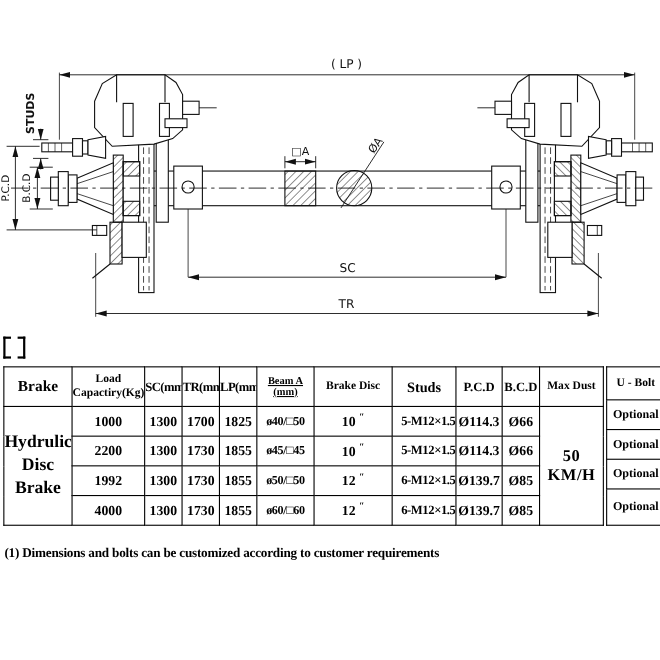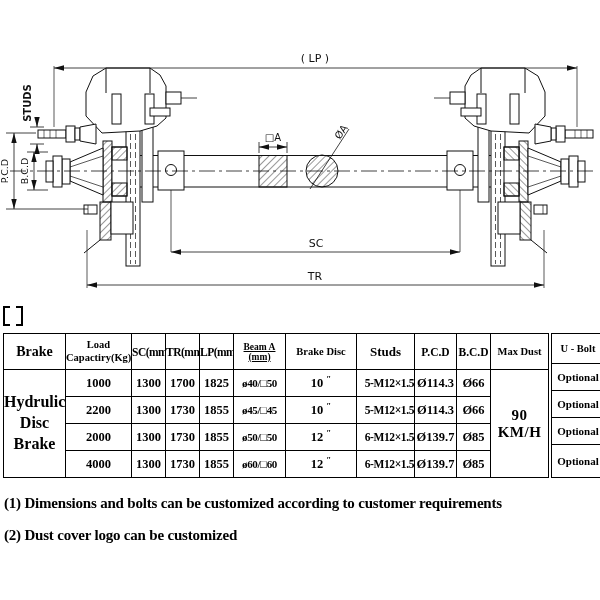--- a/index.html
+++ b/index.html
@@ -42,21 +42,21 @@
   .d-speed{font-size:15px;letter-spacing:0.5px;}
 
   
   .ubolt-table{position:absolute;top:0;left:551px;width:54px;}
   .ubolt-table tr.hdr{height:30px;}
   .ubolt-table tr.data{height:27px;}
   .ubolt-table tr.last{height:33px;}
 
   
   .notes{margin:17px 0 0 4px;font-weight:bold;}
-  .notes p{margin:0 0 15px 0;font-size:15px;letter-spacing:-0.2px;}
+  .notes p{margin:0 0 15px 0;font-size:12px;letter-spacing:-0.2px;}
 </style>
 </head>
 <body>
 
 <svg class="drawing" viewBox="0 0 600 302" xmlns="http://www.w3.org/2000/svg">
   <defs>
     <pattern id="h" patternUnits="userSpaceOnUse" width="5" height="5" patternTransform="rotate(45)">
       <line x1="0" y1="0" x2="0" y2="5" stroke="#333" stroke-width="1"></line>
     </pattern>
     <marker id="ae" markerWidth="11" markerHeight="8" refX="10" refY="3.5" orient="auto" markerUnits="userSpaceOnUse">
@@ -218,35 +218,35 @@
 Disc Brake</td>
       <td class="d-num">1000</td>
       <td class="d-num">1300</td>
       <td class="d-num">1700</td>
       <td class="d-num">1825</td>
       <td class="d-beam">ø40/□50</td>
       <td class="d-disc"><span>10</span> <sup>″</sup></td>
       <td class="d-studs">5-M12×1.5</td>
       <td class="d-num">Ø114.3</td>
       <td class="d-num">Ø66</td>
-      <td class="d-speed" rowspan="4">90 KM/H</td>
+      <td class="d-speed" rowspan="4">50 KM/H</td>
     </tr>
     <tr class="data">
       <td class="d-num">2200</td>
       <td class="d-num">1300</td>
       <td class="d-num">1730</td>
       <td class="d-num">1855</td>
       <td class="d-beam">ø45/□45</td>
       <td class="d-disc"><span>10</span> <sup>″</sup></td>
       <td class="d-studs">5-M12×1.5</td>
       <td class="d-num">Ø114.3</td>
       <td class="d-num">Ø66</td>
     </tr>
     <tr class="data">
-      <td class="d-num">2000</td>
+      <td class="d-num">1992</td>
       <td class="d-num">1300</td>
       <td class="d-num">1730</td>
       <td class="d-num">1855</td>
       <td class="d-beam">ø50/□50</td>
       <td class="d-disc"><span>12</span> <sup>″</sup></td>
       <td class="d-studs">6-M12×1.5</td>
       <td class="d-num">Ø139.7</td>
       <td class="d-num">Ø85</td>
     </tr>
     <tr class="data">
@@ -279,14 +279,13 @@
         </tr>
     <tr class="last">
           <td class="d-opt">Optional</td>
         </tr>
   </tbody>
     </table>
 </div>
 
 <div class="notes">
   <p>(1) Dimensions and bolts can be customized according to customer requirements</p>
-  <p>(2) Dust cover logo can be customized</p>
 </div>
 
 </body></html>

